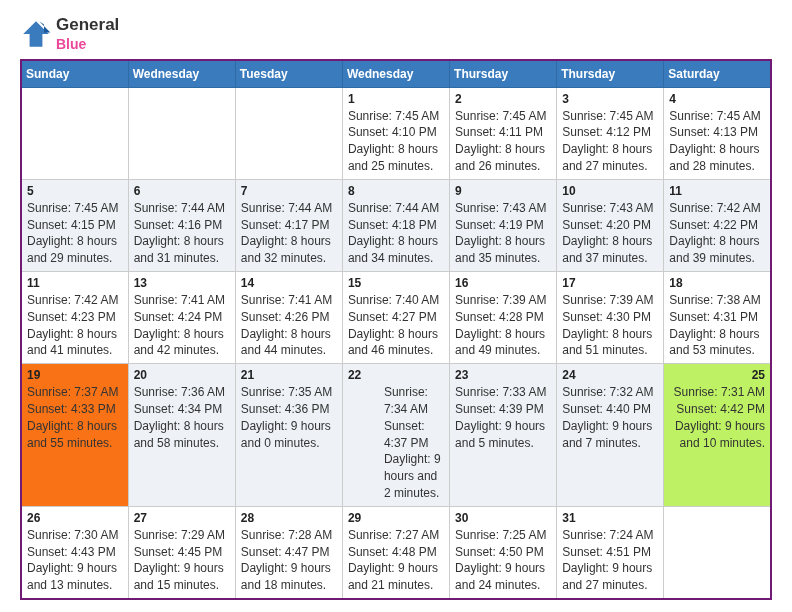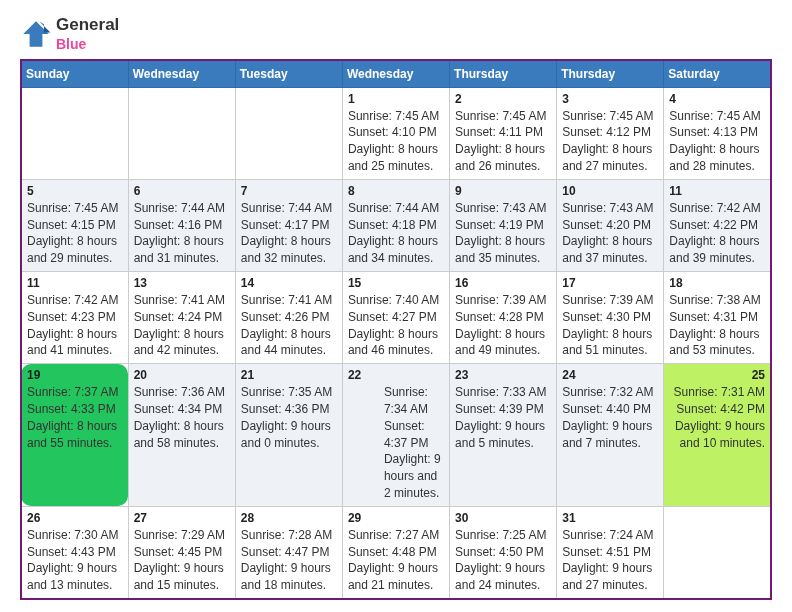--- a/index.html
+++ b/index.html
@@ -247,21 +247,21 @@
 Daylight: 8 hours and 51 minutes.</div>
           </td>
           <td>
             <div class="day-number">18</div>
             <div class="day-info" style="white-space: pre-line;">Sunrise: 7:38 AM
 Sunset: 4:31 PM
 Daylight: 8 hours and 53 minutes.</div>
           </td>
         </tr>
         <tr class="week-row" style="background: rgb(238, 242, 247);">
-          <td style="background: #22c55e; border-radius: 10px;">
+          <td style="background: #f97316;">
             <div class="day-number">19</div>
             <div class="day-info" style="white-space: pre-line;">Sunrise: 7:37 AM
 Sunset: 4:33 PM
 Daylight: 8 hours and 55 minutes.</div>
           </td>
           <td style="background: rgb(238, 242, 247);">
             <div class="day-number">20</div>
             <div class="day-info" style="white-space: pre-line;">Sunrise: 7:36 AM
 Sunset: 4:34 PM
 Daylight: 8 hours and 58 minutes.</div>

